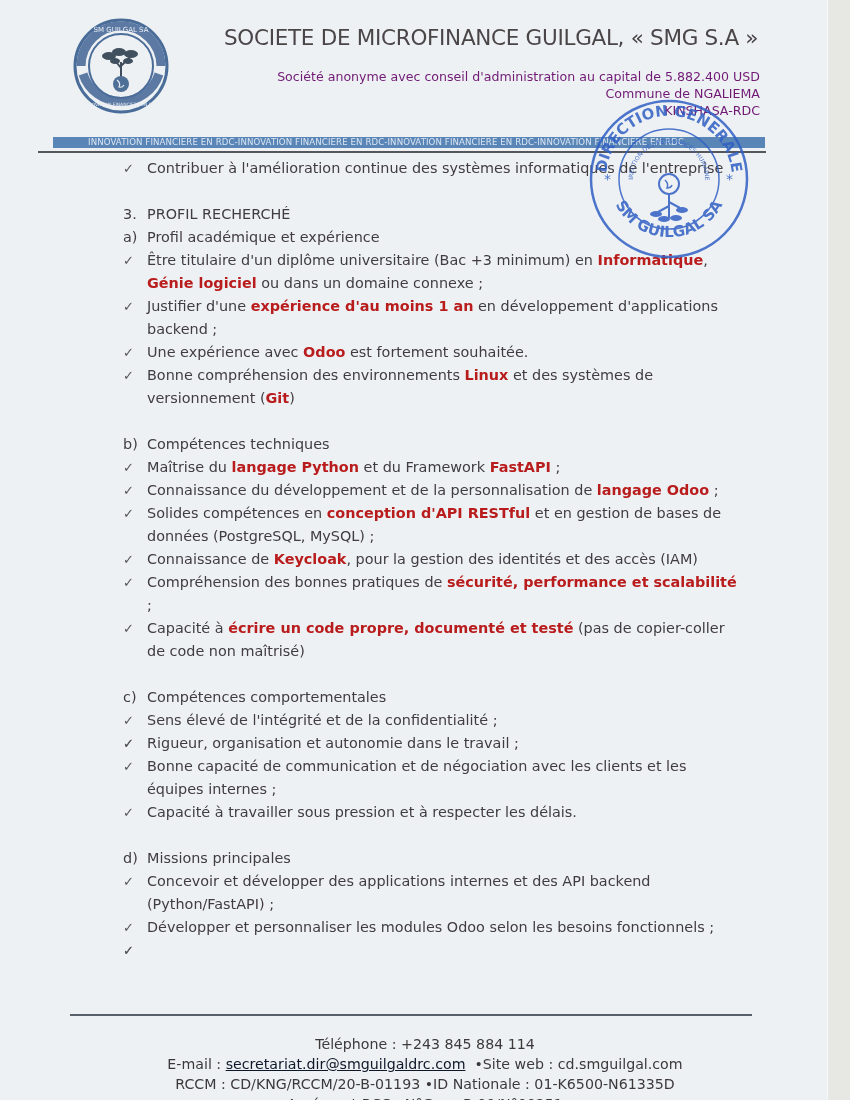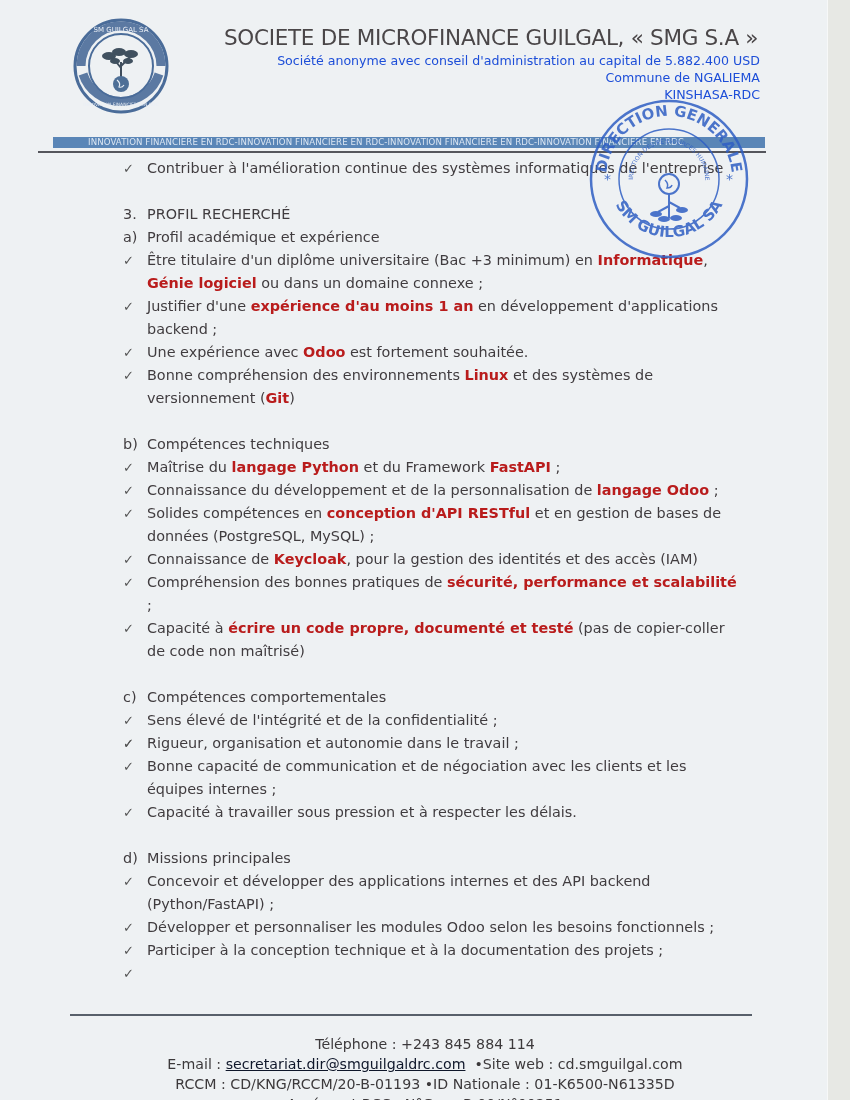--- a/index.html
+++ b/index.html
@@ -15,22 +15,22 @@
   }
   
   .logo {
     position: absolute; left: 73px; top: 18px; width: 96px; height: 96px;
   }
   .company-title {
     position: absolute; left: 224px; top: 25px; width: 526px;
     font-size: 21.5px; color: #4a4648; white-space: nowrap; letter-spacing: -0.3px;
   }
   .company-sub {
-    position: absolute; right: 90px; top: 52px; text-align: right;
-    font-size: 12.6px; line-height: 17px; color: #1d4ed8; white-space: nowrap;
+    position: absolute; right: 90px; top: 68px; text-align: right;
+    font-size: 12.6px; line-height: 17px; color: #701a75; white-space: nowrap;
   }
   .banner {
     position: absolute; left: 53px; top: 137px; width: 712px; height: 11px;
     background: #5a86b7; color: #dbe6f2; font-size: 8.6px; line-height: 11px;
     white-space: nowrap; overflow: hidden; padding-left: 35px; box-sizing: border-box;
     letter-spacing: 0.1px;
   }
   .banner-rule {
     position: absolute; left: 38px; top: 151px; width: 728px; height: 2px;
     background: #55565c;
@@ -132,21 +132,21 @@
       <div class="sub-title"><span class="letter">c)</span><span>Compétences comportementales</span></div>
       <div class="item"><span class="check">✓</span><span>Sens élevé de l'intégrité et de la confidentialité ;</span></div>
       <div class="item"><span class="check">✓</span></div>
       <div class="item"><span class="check">✓</span><span>Rigueur, organisation et autonomie dans le travail ;</span></div>
       <div class="item"><span class="check">✓</span><span>Bonne capacité de communication et de négociation avec les clients et les équipes internes ;</span></div>
       <div class="item"><span class="check">✓</span><span>Capacité à travailler sous pression et à respecter les délais.</span></div>
       <div class="gap"></div>
       <div class="sub-title"><span class="letter">d)</span><span>Missions principales</span></div>
       <div class="item"><span class="check">✓</span><span>Concevoir et développer des applications internes et des API backend (Python/FastAPI) ;</span></div>
       <div class="item"><span class="check">✓</span><span>Développer et personnaliser les modules Odoo selon les besoins fonctionnels ;</span></div>
-      <div class="item"><span class="check">✓</span><span>Participer à la conception technique et à la documentation des projets ;</span></div>
+      <div class="item"><span class="check">✓</span></div>
       <div class="item"><span class="check">✓</span></div>
     </div>
 </div>
 
 <div class="stamp">
   <svg width="162" height="162" viewBox="0 0 162 162">
     <defs>
       <path id="arcTop" d="M18 81 A63 63 0 0 1 144 81"></path>
       <path id="arcBot" d="M22 90 A60 60 0 0 0 140 90"></path>
       <path id="arcIn" d="M45 81 A36 36 0 0 1 117 81"></path>

